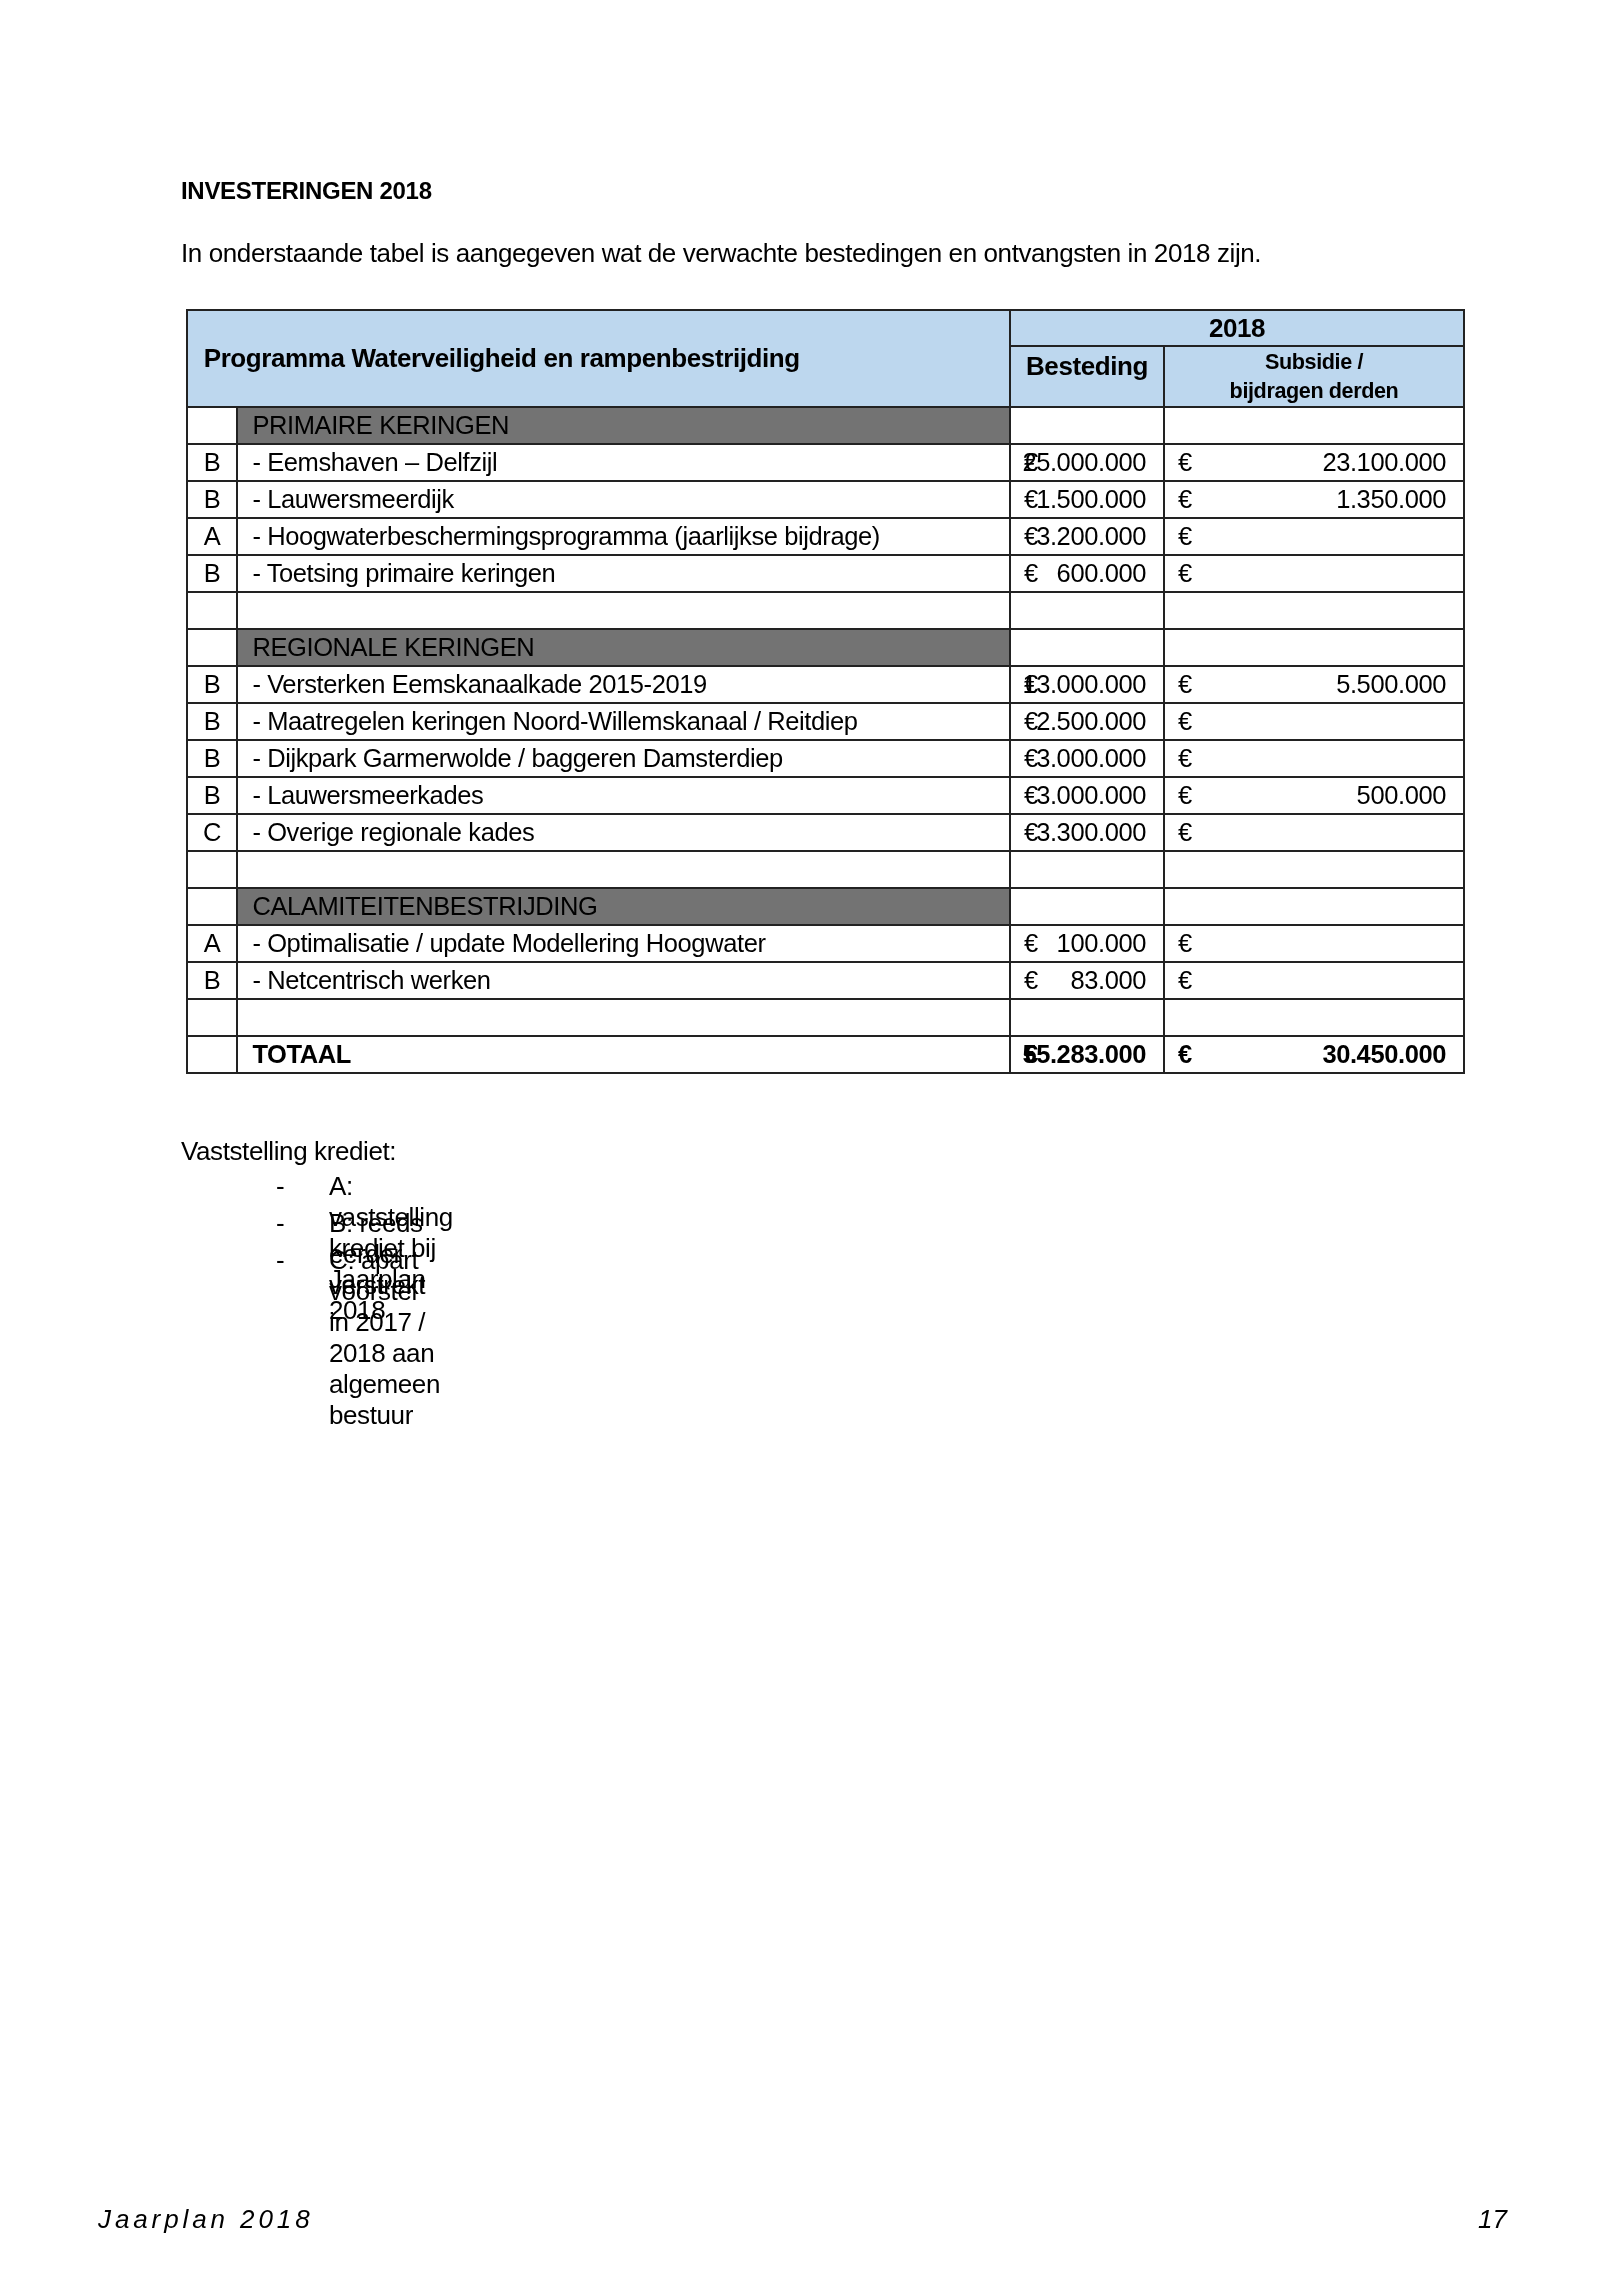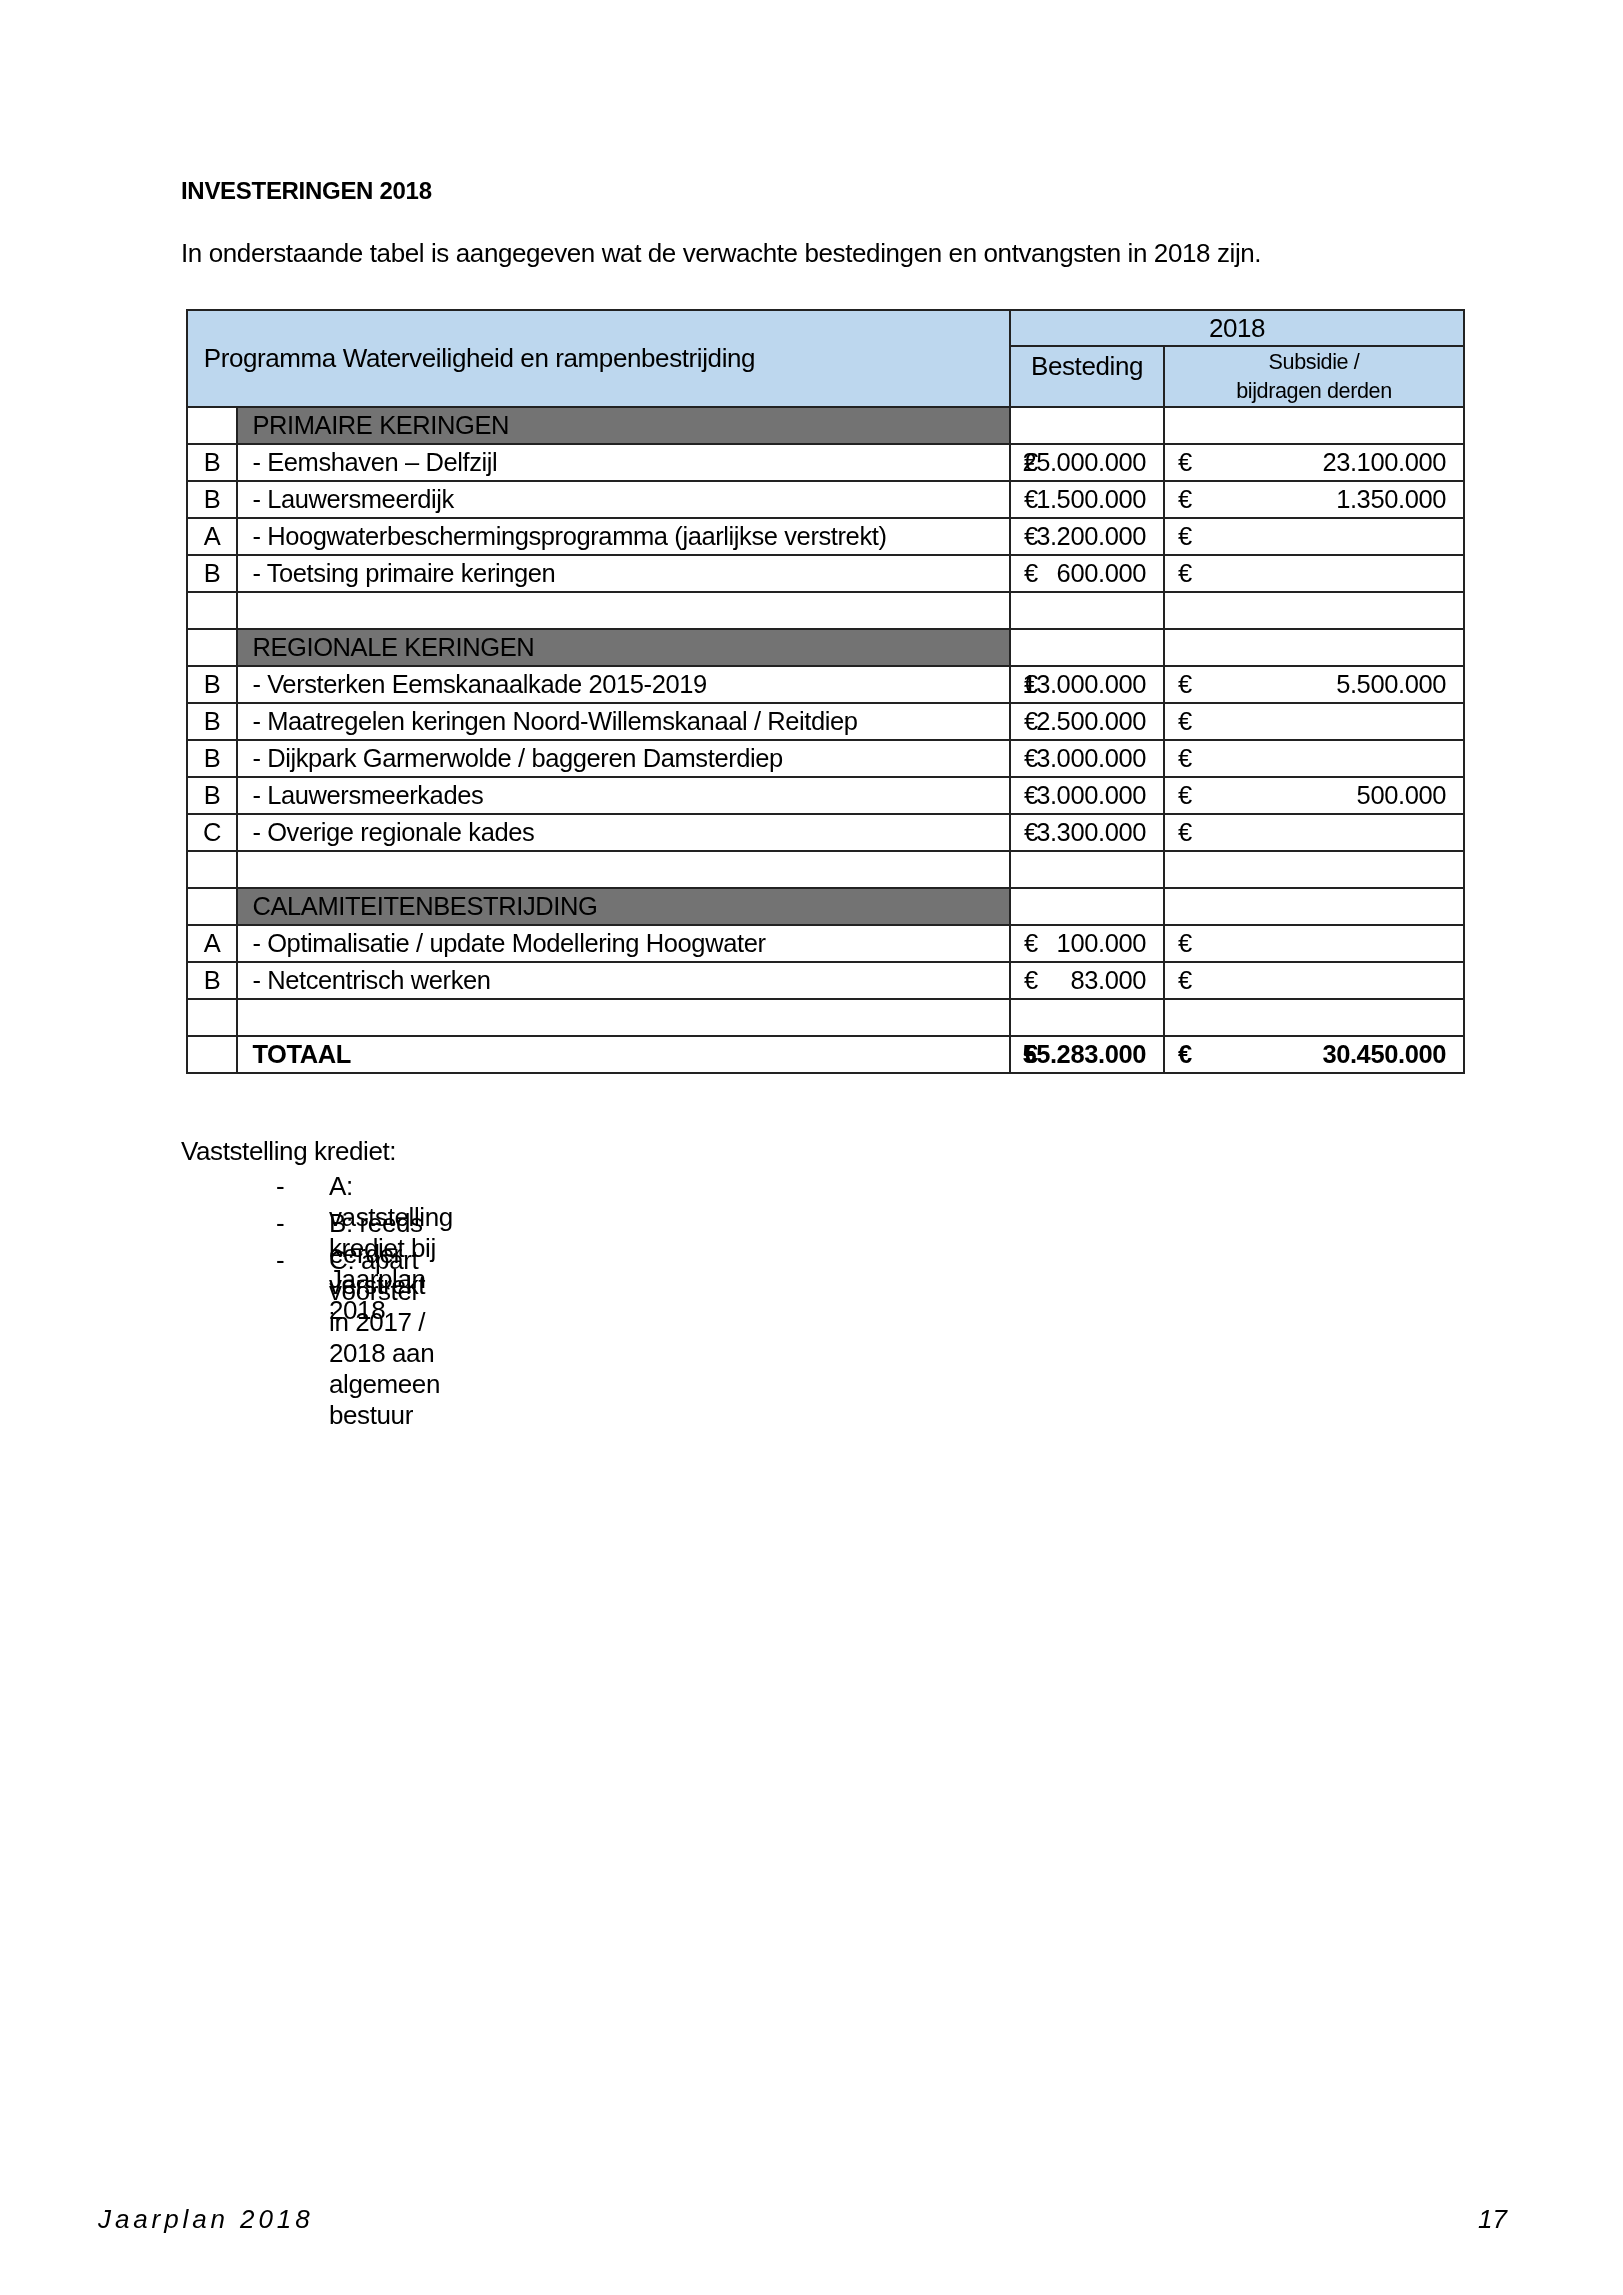--- a/index.html
+++ b/index.html
@@ -2,21 +2,21 @@
 <html style="font-size:10.5px"><head>
 <meta charset="utf-8">
 <style>
   html, body { margin:0; padding:0; background:#ffffff; }
   body { width:1623px; height:2295px; position:relative; font-family:"Liberation Sans", sans-serif; color:#000; }
   .title { position:absolute; left:181px; top:177px; font-size:24px; font-weight:bold; letter-spacing:-0.3px; }
   .intro { position:absolute; left:181px; top:238px; font-size:26px; letter-spacing:-0.4px; }
   table.inv { position:absolute; left:186px; top:309px; width:1277px; border-collapse:collapse; table-layout:fixed; font-size:25.5px; letter-spacing:-0.4px; }
   table.inv td, table.inv th { border:2px solid #222; padding:0; height:35px; overflow:hidden; white-space:nowrap; }
   col.c-code { width:50px; } col.c-desc { width:773px; } col.c-bes { width:154px; } col.c-sub { width:300px; }
-  .hdr { background:#BDD7EE; font-weight:normal; }
+  .hdr { background:#BDD7EE; font-weight:bold; }
   .hdr-prog { text-align:left; vertical-align:middle; padding-left:15.7px !important; font-size:26px; }
   .hdr-year { text-align:center; font-size:26px; height:34px !important; }
   .hdr-bes { text-align:center; font-size:26px; vertical-align:top; padding-top:3.9px !important; height:55px !important; }
   .hdr-sub { text-align:center; font-size:21.6px; line-height:29px; vertical-align:top; }
   .sec { background:#737373; padding-left:14.4px !important; }
   .code { text-align:center; }
   .desc { padding-left:14.4px !important; }
   .amt { position:relative; }
   .amt .eur { position:absolute; left:13px; top:50%; transform:translateY(-50%); }
   .amt .num { position:absolute; right:17px; top:50%; transform:translateY(-50%); }
@@ -81,21 +81,21 @@
           <span class="eur">€</span>
           <span class="num">1.500.000</span>
         </td>
         <td class="amt">
           <span class="eur">€</span>
           <span class="num">1.350.000</span>
         </td>
       </tr>
       <tr>
         <td class="code">A</td>
-        <td class="desc">- Hoogwaterbeschermingsprogramma (jaarlijkse verstrekt)</td>
+        <td class="desc">- Hoogwaterbeschermingsprogramma (jaarlijkse bijdrage)</td>
         <td class="amt">
           <span class="eur">€</span>
           <span class="num">3.200.000</span>
         </td>
         <td class="amt">
           <span class="eur">€</span>
           <span class="num"></span>
         </td>
       </tr>
       <tr>

